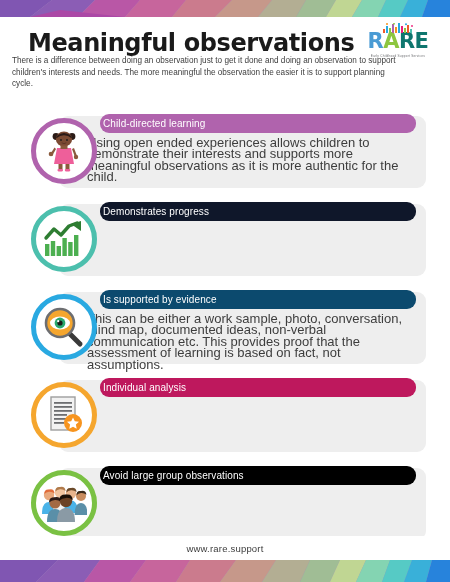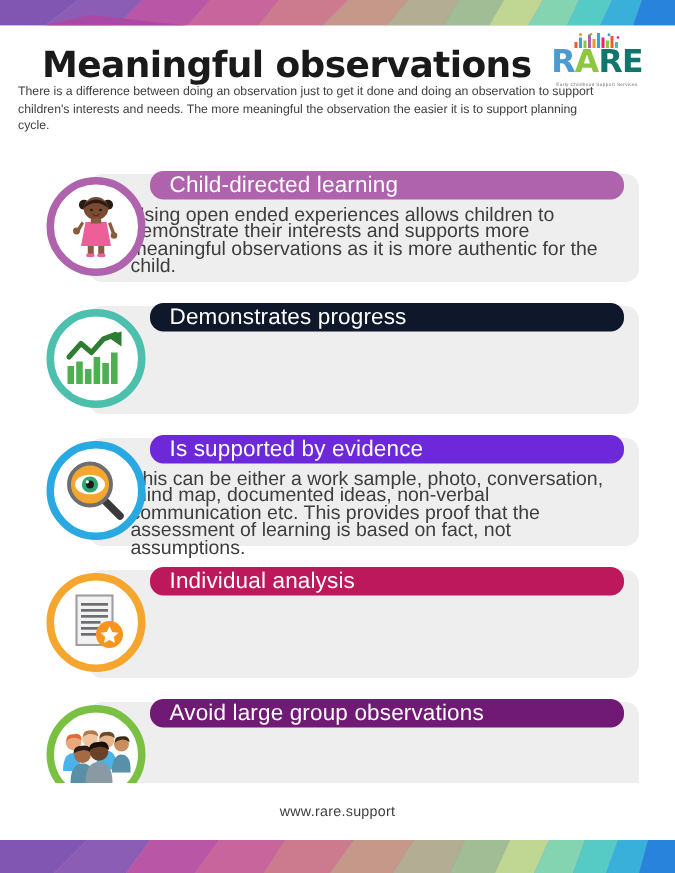--- a/index.html
+++ b/index.html
@@ -45,38 +45,38 @@
   .card-body{
     position:absolute;left:59px;top:6px;right:24px;bottom:10px;
     background:#eeeeee;border-radius:9px;
   }
   .card-head{
     position:absolute;left:100px;top:4px;height:19px;right:34px;
     border-radius:9px;
     display:flex;align-items:center;
   }
   .card-head-label{
-    color:#ffffff;font-size:15px;padding-left:13px;letter-spacing:0.1px;
+    color:#ffffff;font-size:10px;padding-left:3px;letter-spacing:0.1px;
     font-family:"Liberation Sans", sans-serif;
   }
   .card-text{
     position:absolute;left:87px;top:27px;right:36px;
     font-size:13px;line-height:11.4px;color:#3d3d3d;
   }
   .card-icon{
     position:absolute;left:31px;top:8px;width:66px;height:66px;
     border-radius:50%;background:#ffffff;
     box-sizing:border-box;
     display:flex;align-items:center;justify-content:center;
   }
   .card-icon svg{display:block;}
 
   
   .footer{
-    position:absolute;left:0;bottom:22px;width:450px;height:38px;
+    position:absolute;left:0;bottom:22px;width:450px;height:24px;
     display:flex;align-items:center;justify-content:center;background:#fff;
   }
   .footer-text{font-size:9.5px;color:#3d3d3d;letter-spacing:0.2px;}
 </style>
 </head>
 <body>
 
 <div class="page">
 
   <div class="band top">
@@ -179,21 +179,21 @@
           <rect x="25.2" y="22" width="4.4" height="14" fill="#4caf50"></rect>
           <rect x="31" y="15" width="4.4" height="21" fill="#4caf50"></rect>
           <polyline points="3,18 11,9 18,15 26,6 34,3" stroke="#2e7d32" stroke-width="3.4" fill="none" stroke-linejoin="round" stroke-linecap="round"></polyline>
           <polygon points="38,1 38,11 28,4" fill="#2e7d32"></polygon>
         </svg>
       </div>
     </div>
 
     <div class="card">
       <div class="card-body"></div>
-      <div class="card-head" style="background:#6d28d9">
+      <div class="card-head" style="background:#0c4a6e">
         <div class="card-head-label">Is supported by evidence</div>
       </div>
       <div class="card-text">This can be either a work sample, photo, conversation, mind map, documented ideas, non-verbal communication etc. This provides proof that the assessment of learning is based on fact, not assumptions.</div>
       <div class="card-icon" style="border:5px solid #29a9e1">
         <svg width="42" height="42" viewBox="0 0 42 42">
           <line x1="24" y1="25" x2="37" y2="38" stroke="#3a3a3a" stroke-width="5" stroke-linecap="round"></line>
           <circle cx="17" cy="17" r="14" fill="#f5a62e" stroke="#6d6e71" stroke-width="2.6"></circle>
           <ellipse cx="17" cy="17" rx="10" ry="6.5" fill="#ffffff"></ellipse>
           <circle cx="17" cy="17" r="5.4" fill="#2aa86e"></circle>
           <circle cx="17" cy="17" r="2.6" fill="#1a1a1a"></circle>
@@ -218,21 +218,21 @@
           <rect x="10" y="28" width="10" height="1.8" fill="#6d6e71"></rect>
           <polygon points="20,28 28,23 31,30" fill="#f7941e"></polygon>
           <circle cx="29" cy="29" r="9" fill="#f7941e"></circle>
           <polygon points="29,23.5 30.8,27.3 35,27.8 31.9,30.6 32.7,34.7 29,32.7 25.3,34.7 26.1,30.6 23,27.8 27.2,27.3" fill="#ffffff"></polygon>
         </svg>
       </div>
     </div>
 
     <div class="card">
       <div class="card-body"></div>
-      <div class="card-head" style="background:#701a75">
+      <div class="card-head" style="background:#000000">
         <div class="card-head-label">Avoid large group observations</div>
       </div>
       <div class="card-icon" style="border:5px solid #7ac143">
         <svg width="46" height="38" viewBox="0 0 46 38">
 
           <circle cx="8" cy="11" r="5.2" fill="#e8a87c"></circle>
           <path d="M8 5.5 Q13 4 13.6 9.5 Q11 7.5 8 7.8 Q5 8 3.4 10 Q3 5 8 5.5Z" fill="#e06b3a"></path>
           <path d="M1 30 Q1 18 8 18 Q15 18 15 30 Z" fill="#4ab3e8"></path>
 
           <circle cx="19" cy="8.5" r="5.2" fill="#f0c4a0"></circle>

